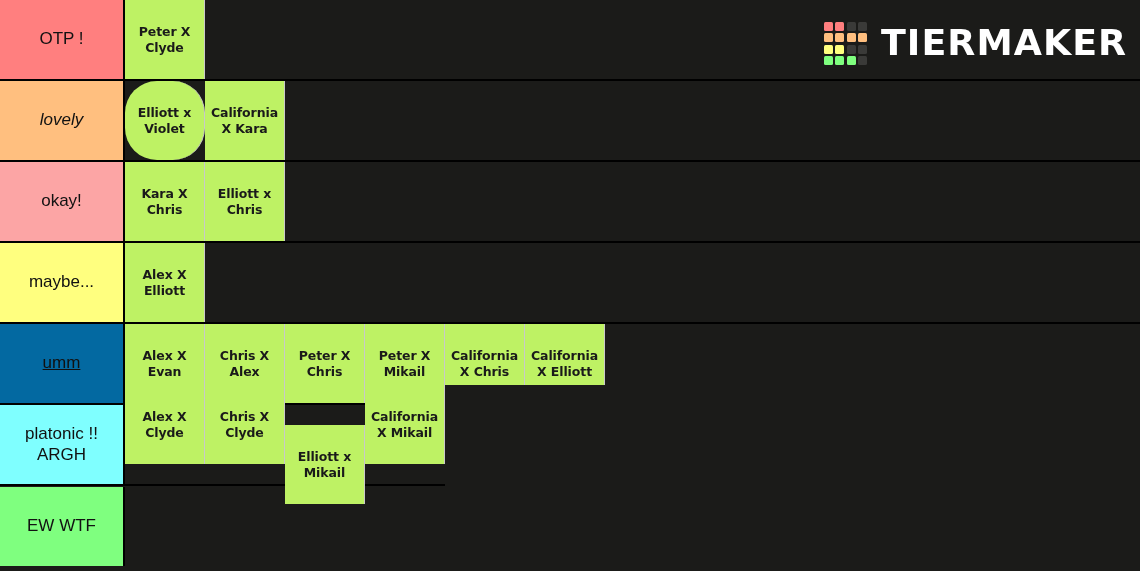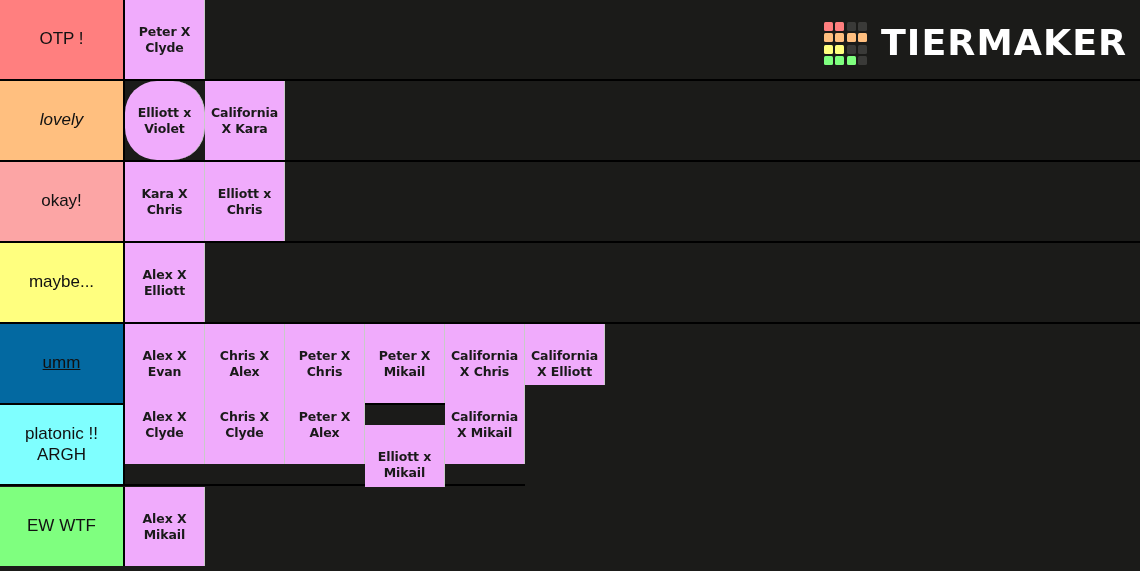--- a/index.html
+++ b/index.html
@@ -73,20 +73,21 @@
     display: flex;
     align-items: center;
     width: 1140px;
     height: 81px;
     box-sizing: border-box;
     border-bottom: 2px solid #000000;
     background: #1b1b19;
   }
   .tier-row:last-child {
     border-bottom: none;
+    gap: 27px;
   }
 
   .tier-label {
     flex: 0 0 125px;
     width: 125px;
     min-height: 79px;
     display: flex;
     align-items: center;
     justify-content: center;
     text-align: center;
@@ -109,21 +110,21 @@
   }
 
   .tier-item {
     flex: 0 0 auto;
     display: flex;
     align-items: center;
     justify-content: center;
     text-align: center;
     box-sizing: border-box;
     height: 79px;
-    background: #f0abfc;
+    background: #bef264;
     border-right: 1px solid #c9c9c9;
     color: #1a1a1a;
     font-family: "DejaVu Sans", sans-serif;
     font-weight: 700;
     font-size: 12.5px;
     line-height: 1.22;
     padding: 12px 5px;
     letter-spacing: -0.1px;
   }
   .tier-item:last-child {
@@ -182,32 +183,27 @@
           <div class="tier-item" style="flex-basis: 80px; width: 80px;">California X Chris</div>
           <div class="tier-item" style="flex-basis: 80px; width: 80px;">California X Elliott</div>
           <div class="tier-fill"></div>
         </div>
       </div>
       <div class="tier-row">
         <div class="tier-label" style="background: rgb(127, 255, 255);">platonic !! ARGH</div>
         <div class="tier-items">
           <div class="tier-item" style="flex-basis: 80px; width: 80px;">Alex X Clyde</div>
           <div class="tier-item" style="flex-basis: 80px; width: 80px;">Chris X Clyde</div>
-          <div class="tier-item" style="flex-basis: 80px; width: 80px;">Peter X Alex</div>
           <div class="tier-item" style="flex-basis: 80px; width: 80px; margin-top: 40px;">Elliott x Mikail</div>
           <div class="tier-item" style="flex-basis: 80px; width: 80px;">California X Mikail</div>
           <div class="tier-fill"></div>
         </div>
       </div>
       <div class="tier-row">
         <div class="tier-label" style="background: rgb(127, 255, 127);">EW WTF</div>
-        <div class="tier-items">
-          <div class="tier-item" style="flex-basis: 80px; width: 80px;">Alex X Mikail</div>
-          <div class="tier-fill"></div>
-        </div>
       </div>
     </div>
 
   <div class="brand-bar">
     <div class="brand">
       <div class="brand-grid">
           <span class="brand-cell" style="background: rgb(255, 127, 127);"></span>
           <span class="brand-cell" style="background: rgb(255, 127, 127);"></span>
           <span class="brand-cell" style="background: rgb(58, 58, 56);"></span>
           <span class="brand-cell" style="background: rgb(58, 58, 56);"></span>

